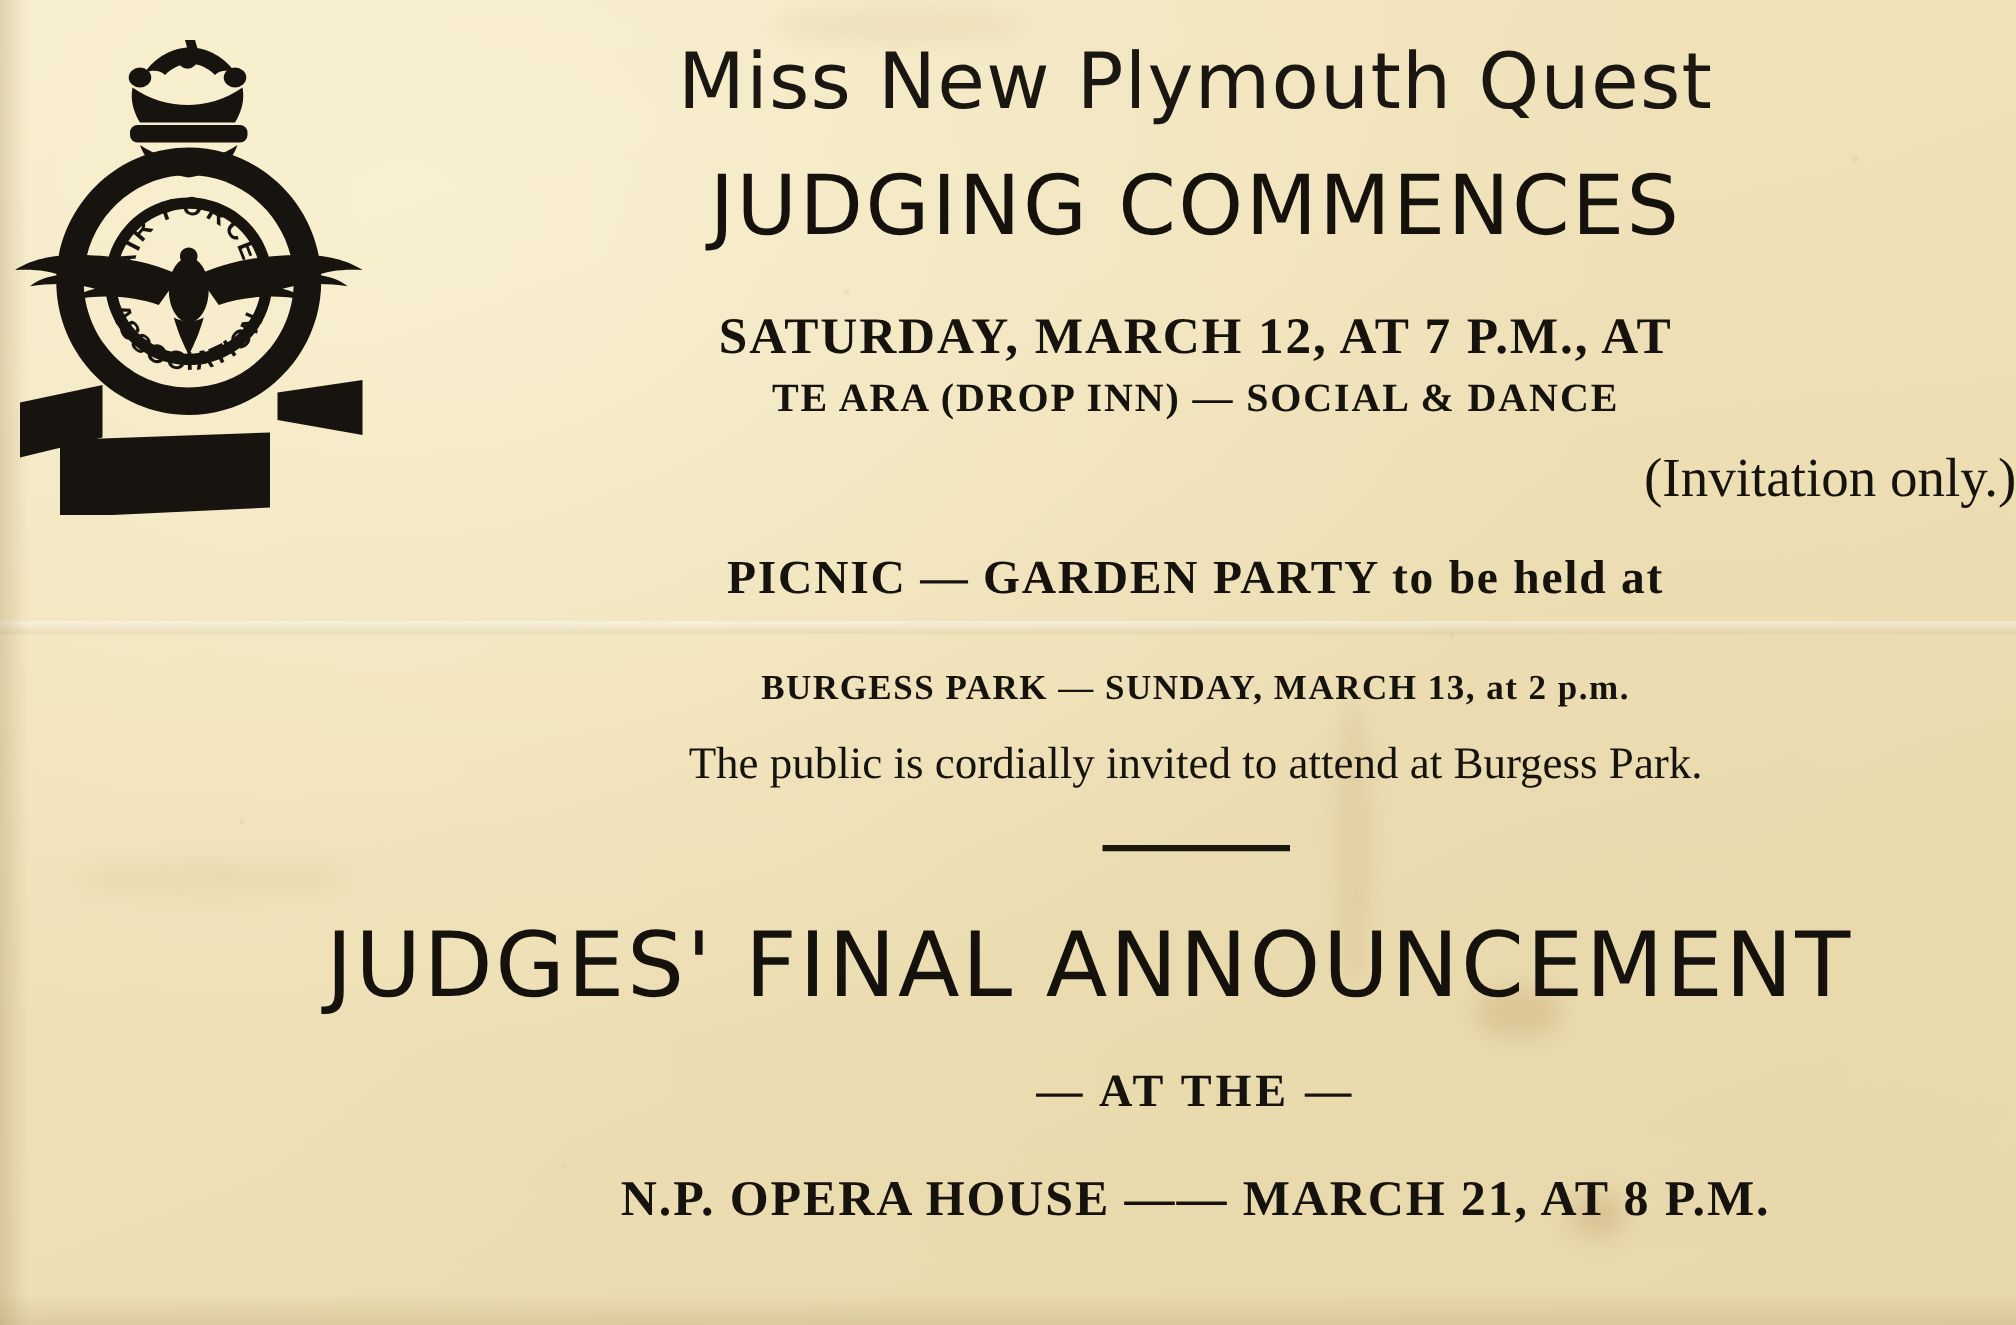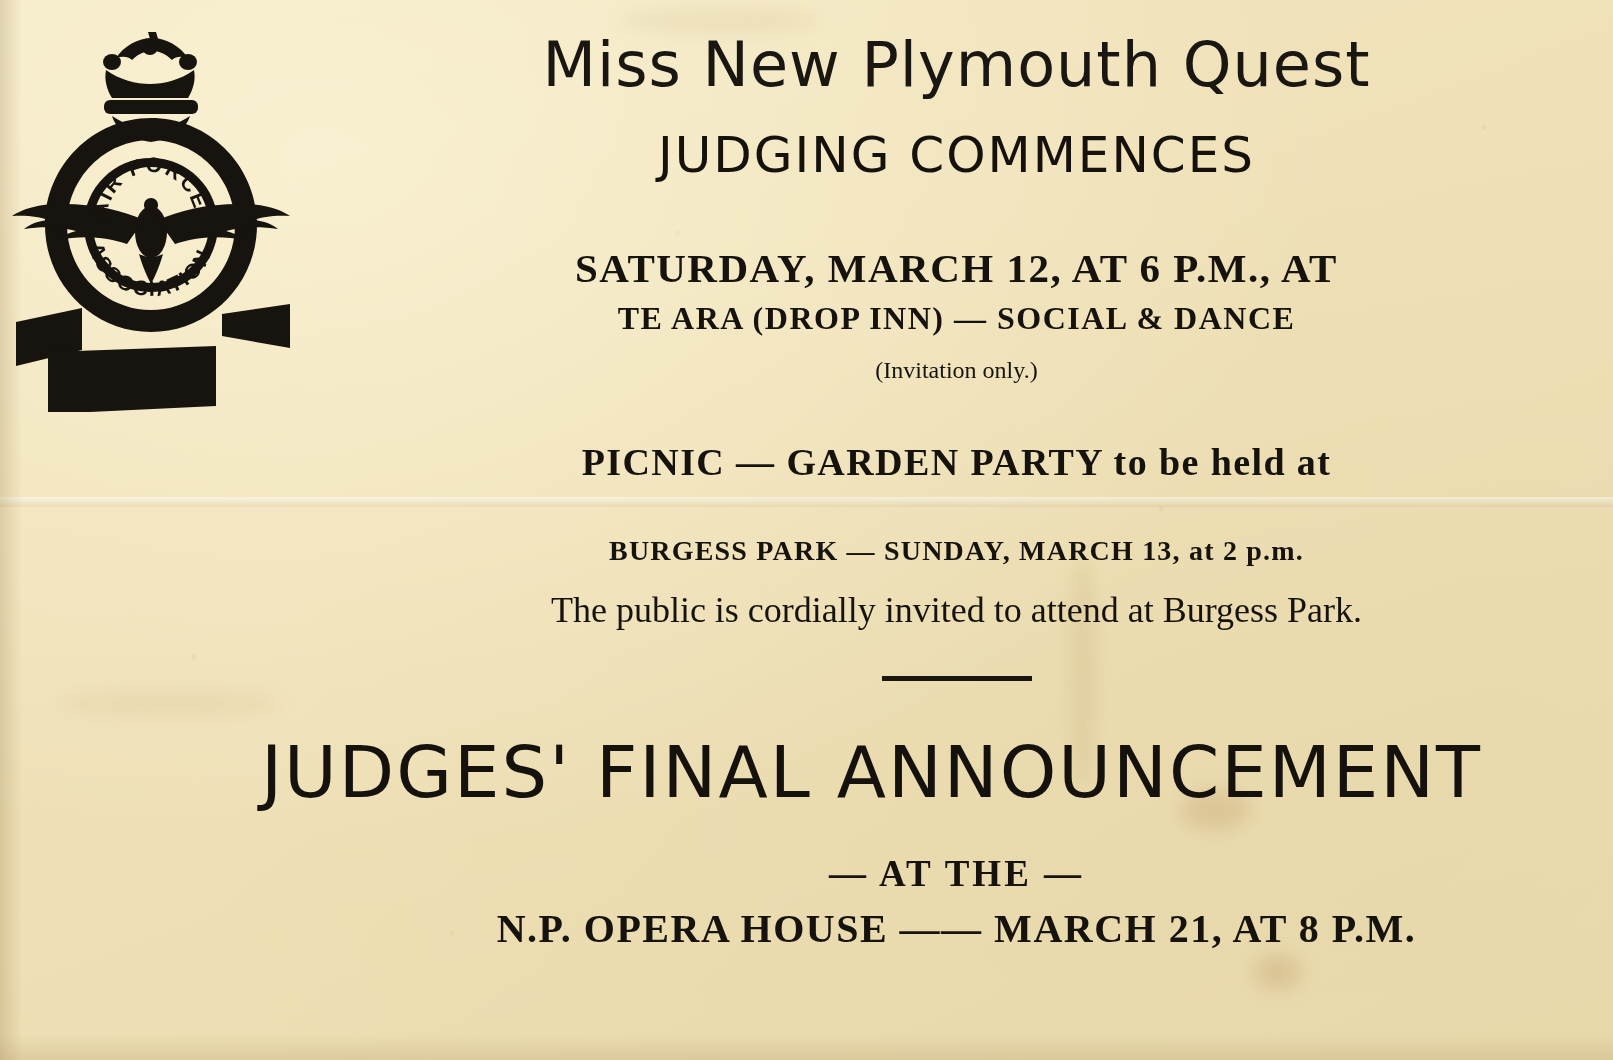--- a/index.html
+++ b/index.html
@@ -94,21 +94,21 @@
     left: 0; right: 0; top: 28px;
     font-size: 62px;
     letter-spacing: 1px;
     font-weight: 400;
     font-family: "DejaVu Sans", sans-serif;
     color: #1a1712;
   }
   .title-judging {
     position: absolute;
     left: 0; right: 0; top: 126px;
-    font-size: 50px;
+    font-size: 66px;
     letter-spacing: 2px;
     font-weight: 400;
     font-family: "DejaVu Sans", sans-serif;
     color: #15120d;
   }
   .line-sat {
     position: absolute;
     left: 0; right: 0; top: 244px;
     font-size: 41px;
     font-weight: 700;
@@ -119,23 +119,24 @@
     position: absolute;
     left: 0; right: 0; top: 300px;
     font-size: 32px;
     font-weight: 700;
     letter-spacing: 1.5px;
     font-family: "Liberation Serif", serif;
   }
   .line-invite {
     position: absolute;
     left: 0; right: 0; top: 357px;
-    font-size: 24px;
-    font-weight: 400;
-    font-family: "Liberation Serif", serif;
+    font-size: 44px;
+    font-weight: 400;
+    font-family: "Liberation Serif", serif;
+    text-align: right;
   }
   .line-picnic {
     position: absolute;
     left: 0; right: 0; top: 440px;
     font-size: 38px;
     font-weight: 700;
     letter-spacing: 1.4px;
     font-family: "Liberation Serif", serif;
   }
   .line-burgess {
@@ -174,21 +175,21 @@
   .line-atthe {
     position: absolute;
     left: 0; right: 0; top: 852px;
     font-size: 37px;
     font-weight: 700;
     letter-spacing: 3px;
     font-family: "Liberation Serif", serif;
   }
   .line-opera {
     position: absolute;
-    left: 0; right: 0; top: 905px;
+    left: 0; right: 0; top: 935px;
     font-size: 40px;
     font-weight: 700;
     letter-spacing: 1.5px;
     font-family: "Liberation Serif", serif;
   }
 </style>
 </head>
 <body>
 
 <div id="poster">
@@ -247,21 +248,21 @@
       </text>
     </svg>
   </div>
 
   <div id="content">
 
     <div class="title-quest ln">Miss New Plymouth Quest</div>
 
     <div class="title-judging ln">JUDGING COMMENCES</div>
 
-    <div class="line-sat ln">SATURDAY, MARCH 12, AT 6 P.M., AT</div>
+    <div class="line-sat ln">SATURDAY, MARCH 12, AT 7 P.M., AT</div>
 
     <div class="line-teara ln">TE ARA (DROP INN) — SOCIAL &amp; DANCE</div>
 
     <div class="line-invite ln">(Invitation only.)</div>
 
     <div class="line-picnic ln">PICNIC — GARDEN PARTY to be held at</div>
 
     <div class="line-burgess ln">BURGESS PARK — SUNDAY, MARCH 13, at 2 p.m.</div>
 
     <div class="line-public ln">The public is cordially invited to attend at Burgess Park.</div>

